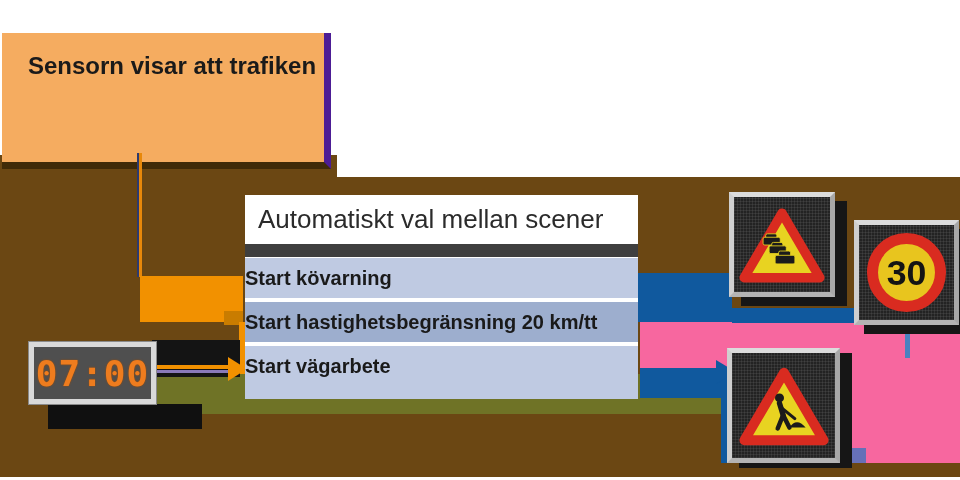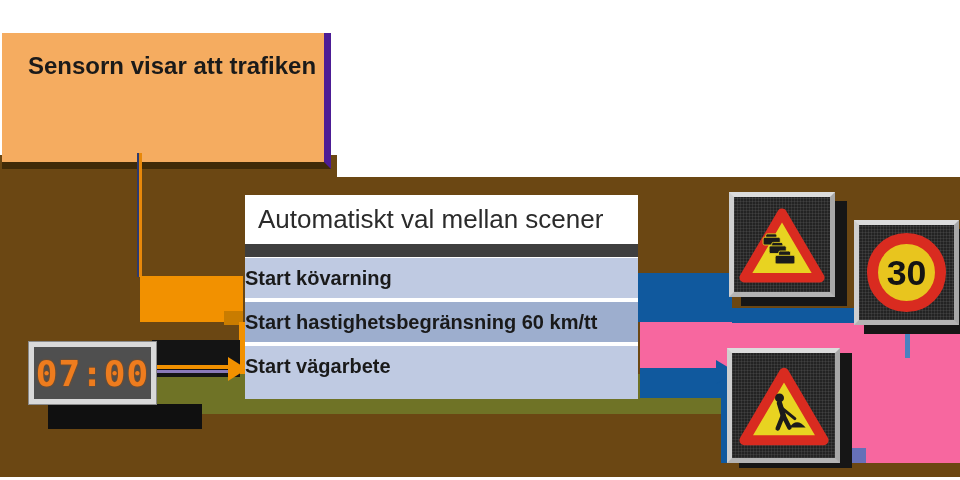--- a/index.html
+++ b/index.html
@@ -117,21 +117,21 @@
   <div class="abs blue-vbar"></div>
   <div class="abs blueB-head"></div>
   <div class="abs slate-square"></div>
 
   <div class="abs panel">
     <div class="abs panel-header">
       <div class="panel-title">Automatiskt val mellan scener</div>
     </div>
     <div class="abs panel-bar"></div>
     <div class="abs panel-row row-1">Start kövarning</div>
-    <div class="abs panel-row row-2">Start hastighetsbegränsning 60 km/tt</div>
+    <div class="abs panel-row row-2">Start hastighetsbegränsning 20 km/tt</div>
     <div class="abs panel-row row-3">Start vägarbete</div>
   </div>
 
   <div class="abs sign sign-queue">
     <svg width="86" height="80" viewBox="0 0 100 92">
       <polygon points="50,9 94,84 6,84" fill="#e8d321" stroke="#d92b20" stroke-width="11" stroke-linejoin="round"></polygon>
       <g fill="#1b1b1b" stroke="#e8d321" stroke-width="1">
         <rect x="31" y="33" width="13" height="6" rx="2"></rect>
           <rect x="28" y="37" width="20" height="9" rx="2"></rect>
         <rect x="38" y="43" width="13" height="6" rx="2"></rect>

